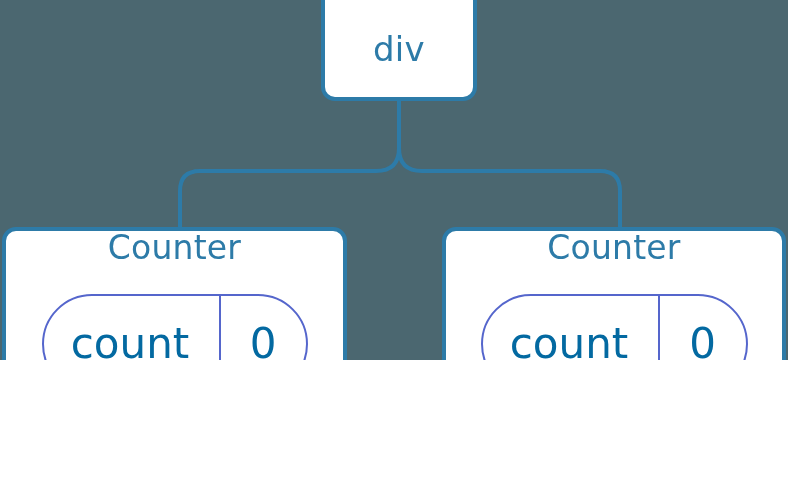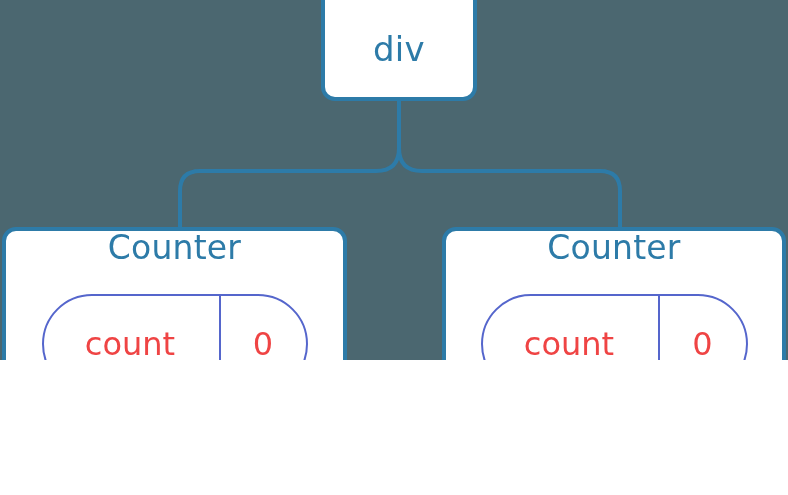--- a/index.html
+++ b/index.html
@@ -92,22 +92,22 @@
     background: #ffffff;
   }
   #node-child-0 .state-pill { width: 266px; }
   #node-child-1 .state-pill { width: 267px; }
 
   .state-key,
   .state-value {
     display: flex;
     align-items: center;
     justify-content: center;
-    color: #ef4444;
-    font-size: 32px;
+    color: #0369a1;
+    font-size: 42px;
     line-height: 1;
   }
   .state-key {
     flex: 0 0 173px;
     padding-right: 2px;
   }
   .state-value {
     flex: 1 1 auto;
     border-left: 2.5px solid #5566cc;
   }

